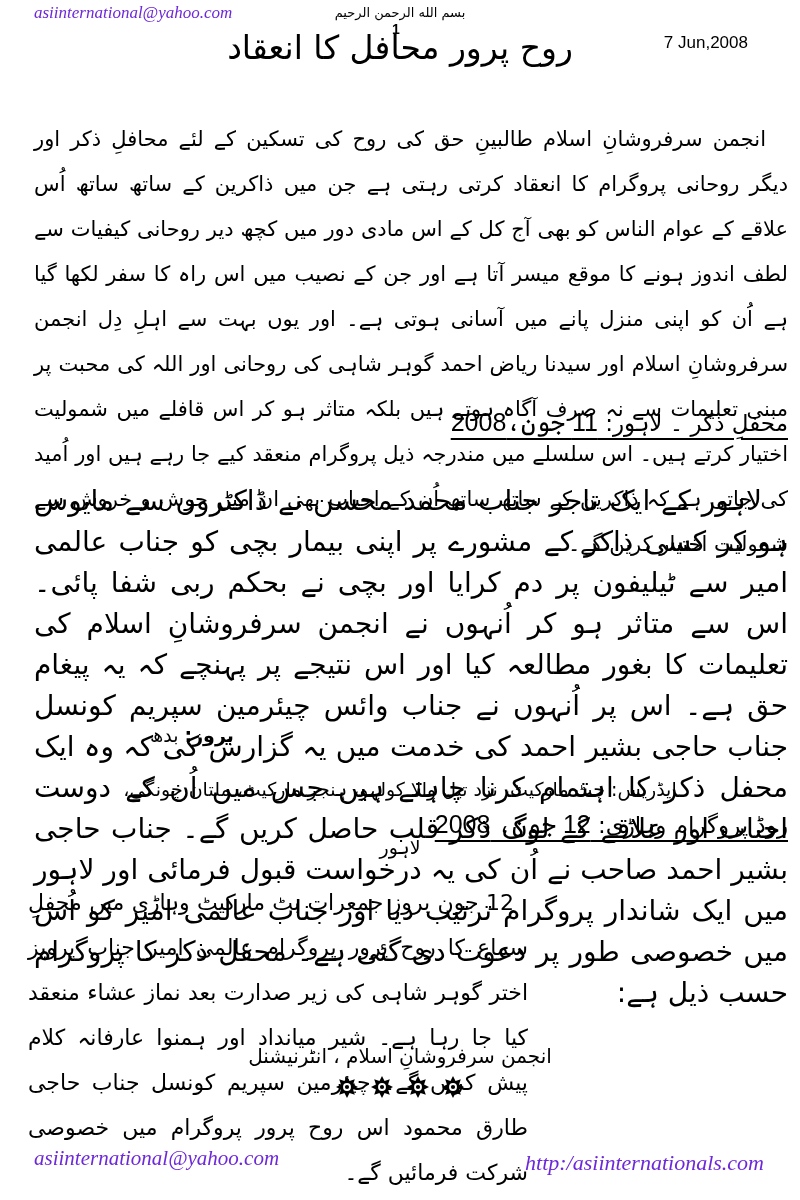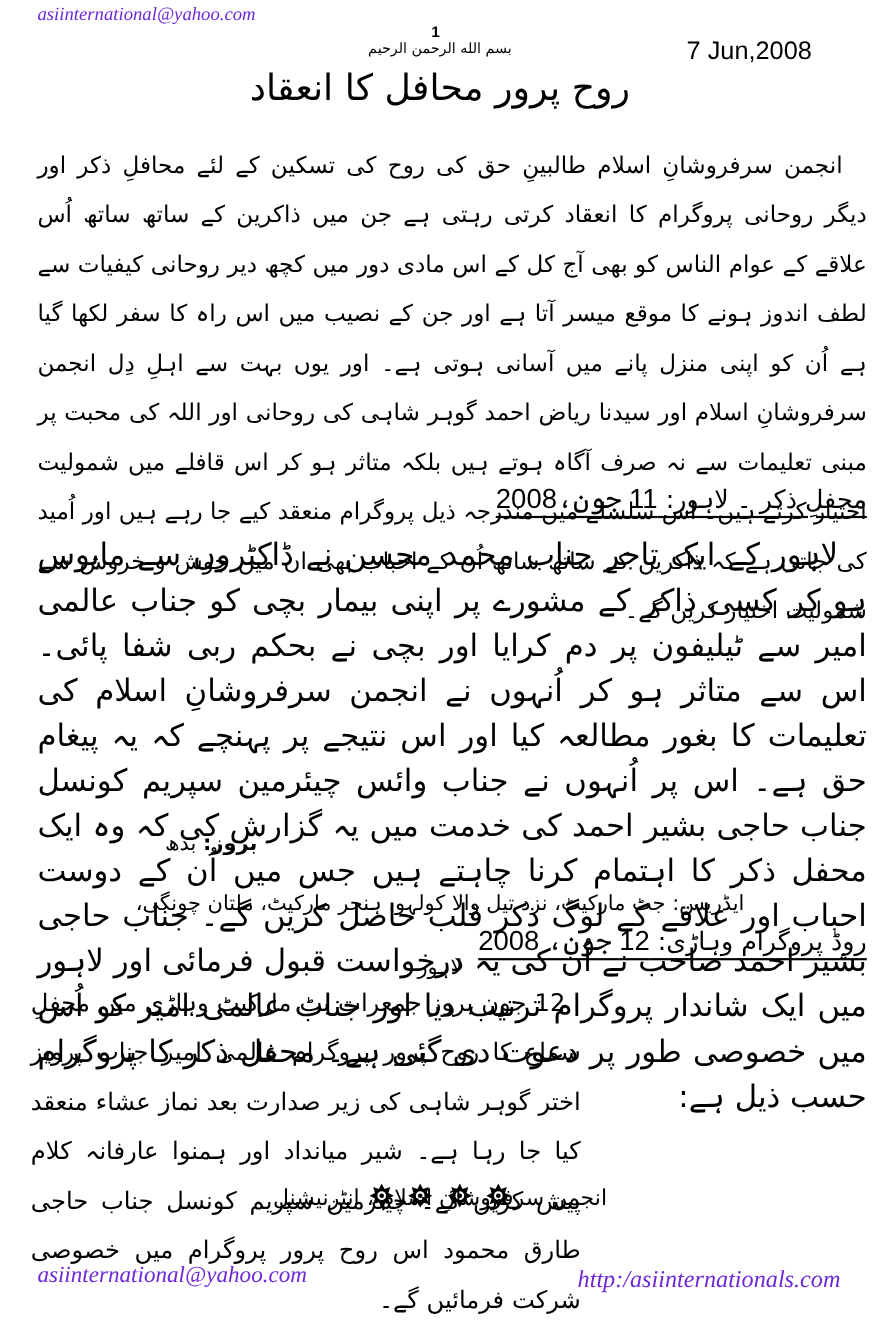--- a/index.html
+++ b/index.html
@@ -2,36 +2,36 @@
 <html><head>
 <meta charset="utf-8">
 <style>
   html,body{margin:0;padding:0;}
   body{
     width:800px;height:1200px;
     background:#ffffff;color:#000000;
     position:relative;overflow:hidden;
     font-family:"DejaVu Sans",sans-serif;
   }
-  .urdu{font-family:"DejaVu Sans",sans-serif;direction:rtl;margin-top:32px;}
+  .urdu{font-family:"DejaVu Sans",sans-serif;direction:rtl;}
   .script-link{
     font-family:"Liberation Serif",serif;
     font-style:italic;color:#6d28d9;text-decoration:none;cursor:pointer;
   }
   .latin{font-family:"Liberation Sans",sans-serif;}
 
   
   .hdr-email{position:absolute;left:34px;top:3px;font-size:17px;}
   .bismillah{position:absolute;left:0;right:0;top:5px;text-align:center;font-size:13px;}
   .page-num{position:absolute;left:0;right:8px;top:21px;text-align:center;font-size:14px;font-weight:bold;}
   .doc-title{
     position:absolute;left:0;right:0;top:28px;text-align:center;
     font-size:33px;font-weight:normal;letter-spacing:1px;
   }
-  .hdr-date{position:absolute;right:62px;top:33px;font-size:23px;}
+  .hdr-date{position:absolute;right:52px;top:33px;font-size:17px;}
 
   
   .para{
     position:absolute;left:34px;right:12px;
     text-align:justify;text-align-last:right;
     font-size:21px;line-height:45px;
   }
   .p1{top:96px;text-indent:22px;}
   .p2{top:452px;font-size:28px;line-height:41px;text-indent:26px;}
   .p3{

